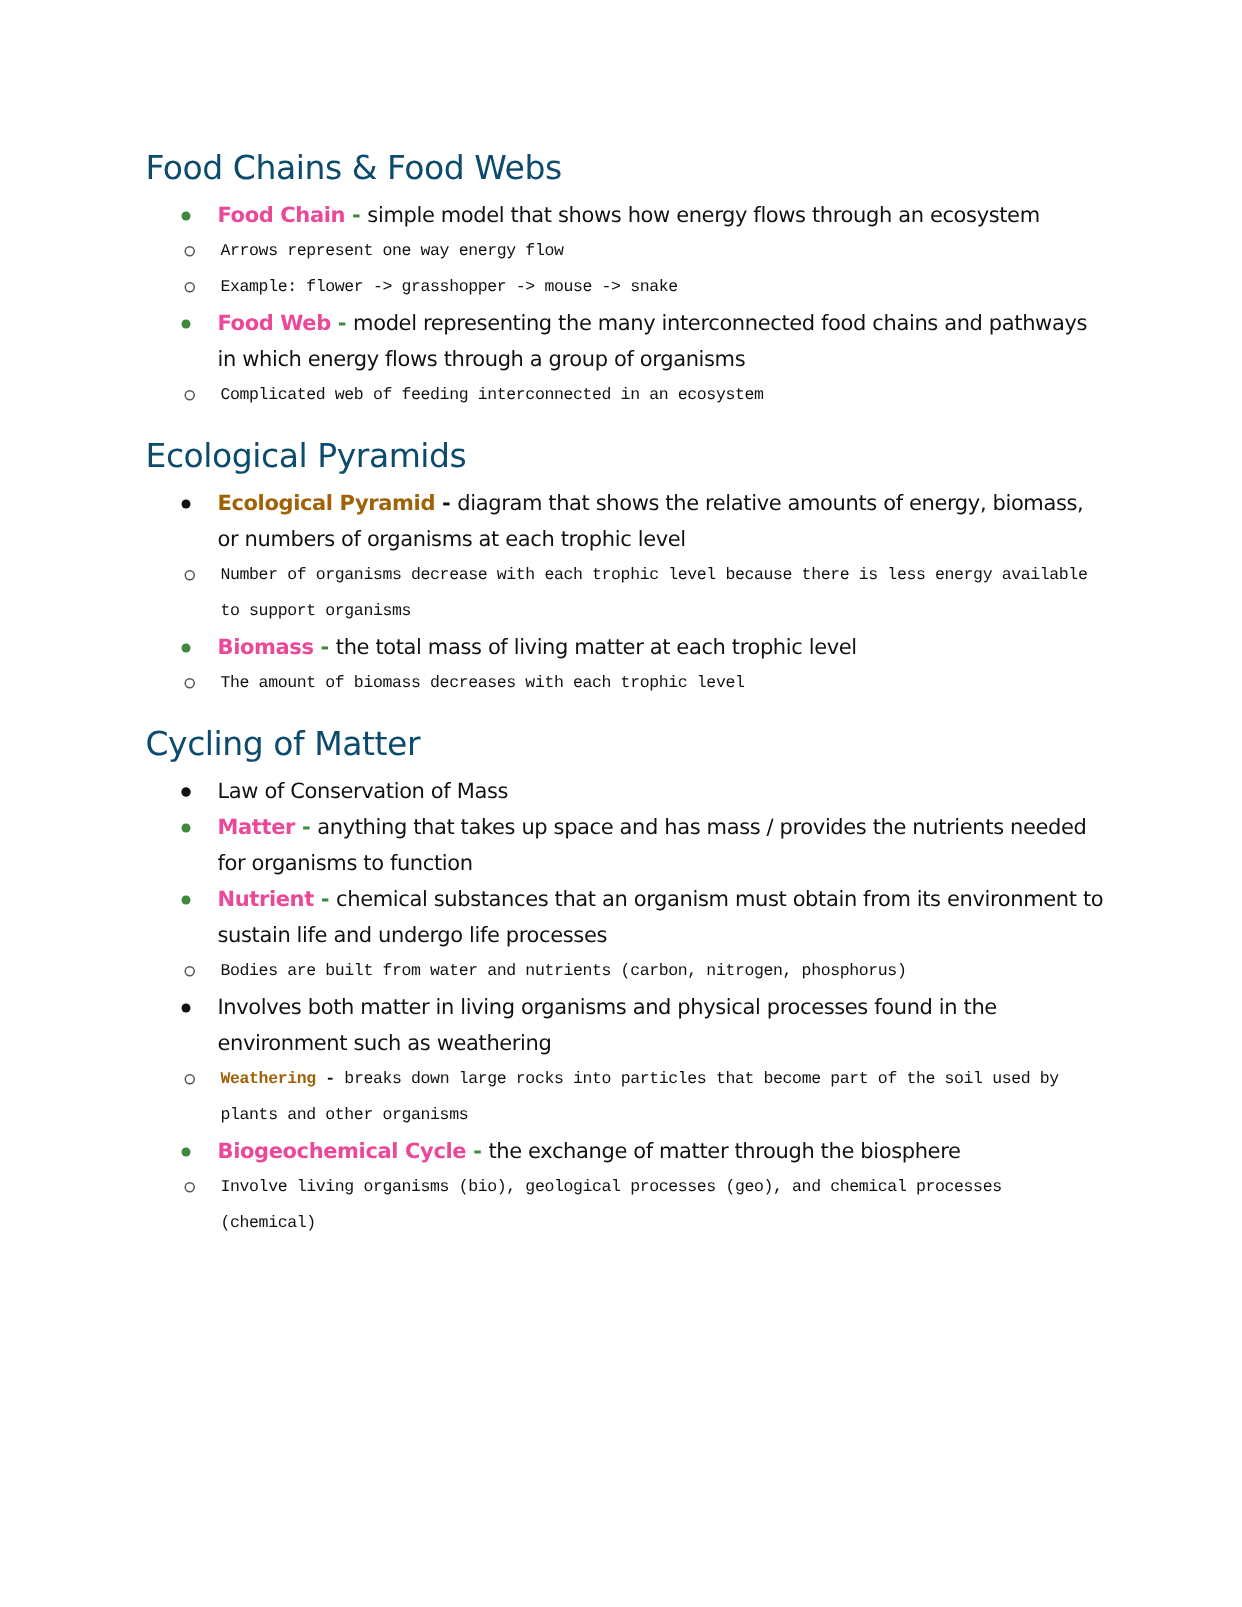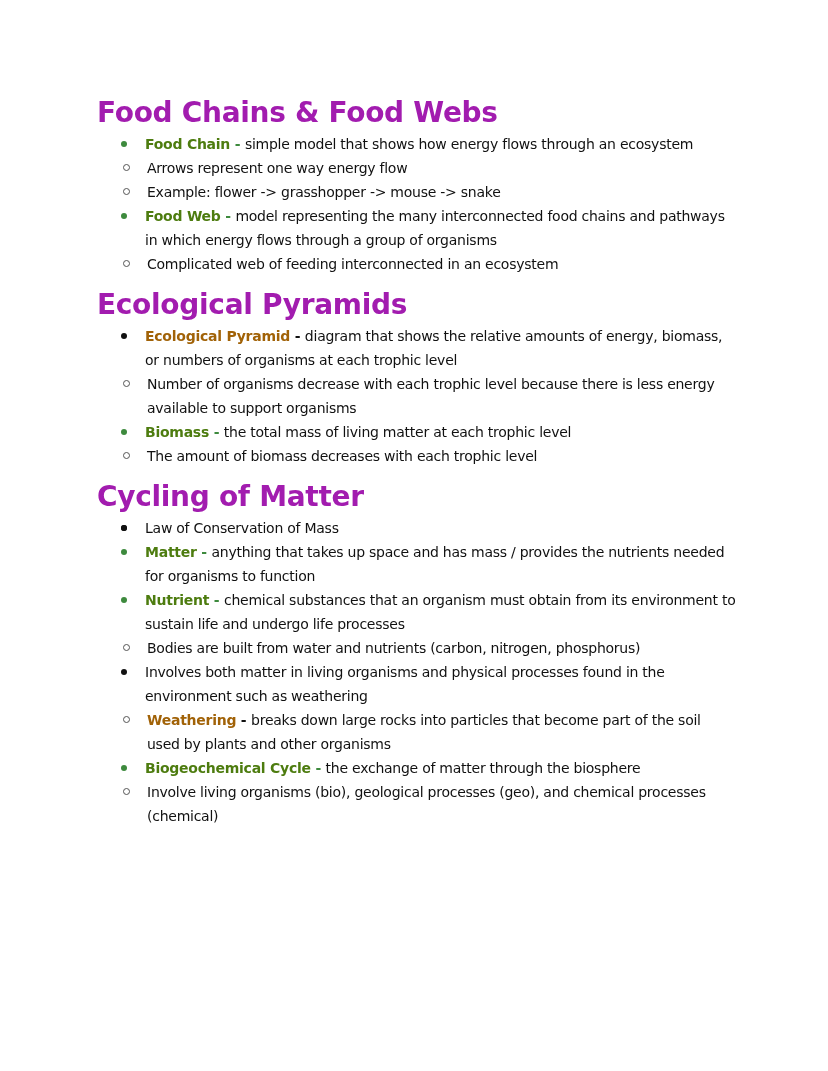--- a/index.html
+++ b/index.html
@@ -19,23 +19,23 @@
       position: absolute;
       left: 97px;
       top: 98px;
       width: 640px;
     }
     .section {
       margin-bottom: 14px;
     }
     h2 {
       margin: 0 0 4px 0;
-      font-size: 28px;
-      font-weight: bold;
-      color: #a21caf;
+      font-size: 22px;
+      font-weight: normal;
+      color: #0c4a6e;
       line-height: 30px;
       letter-spacing: -0.3px;
     }
     ul {
       margin: 0;
       padding: 0;
       list-style: none;
     }
     li.l1 {
       position: relative;
@@ -52,37 +52,38 @@
       height: 6px;
       border-radius: 50%;
       background: #111111;
     }
     li.l1.green > .bullet {
       background: #3d8a3d;
     }
     li.l2 {
       position: relative;
       padding-left: 98px;
-      font-size: 14px;
+      font-size: 11px;
       line-height: 24px;
       letter-spacing: -0.25px;
       margin-left: -48px;
+      font-family: Liberation Mono, monospace;
     }
     li.l2 > .bullet {
       position: absolute;
       left: 74px;
       top: 8px;
       width: 5px;
       height: 5px;
       border-radius: 50%;
       border: 1px solid #555555;
       background: transparent;
     }
     .term-green {
-      color: #4d7c0f;
+      color: #ec4899;
       font-weight: bold;
     }
     .term-black {
       color: #a16207;
       font-weight: bold;
     }
     .sep-green { color: #3d8a3d; font-weight: bold; }
     .sep-black { color: #111111; font-weight: bold; }
   </style>
 </head>

